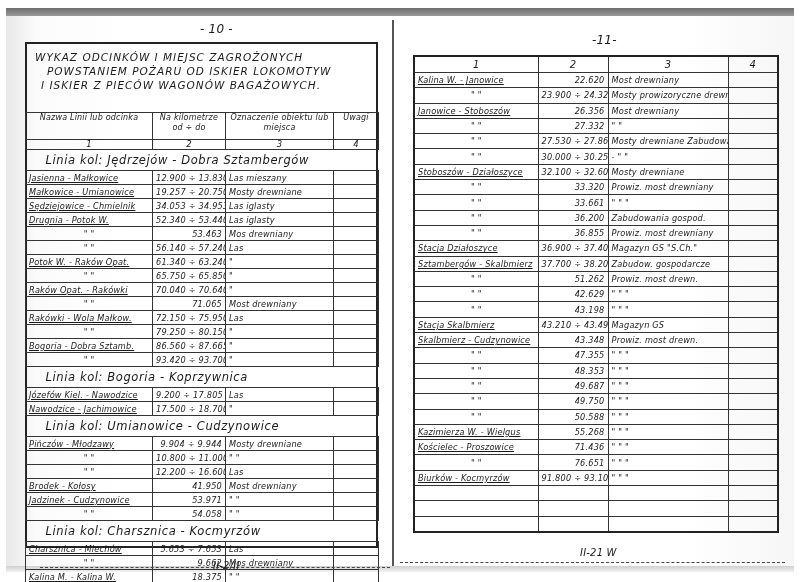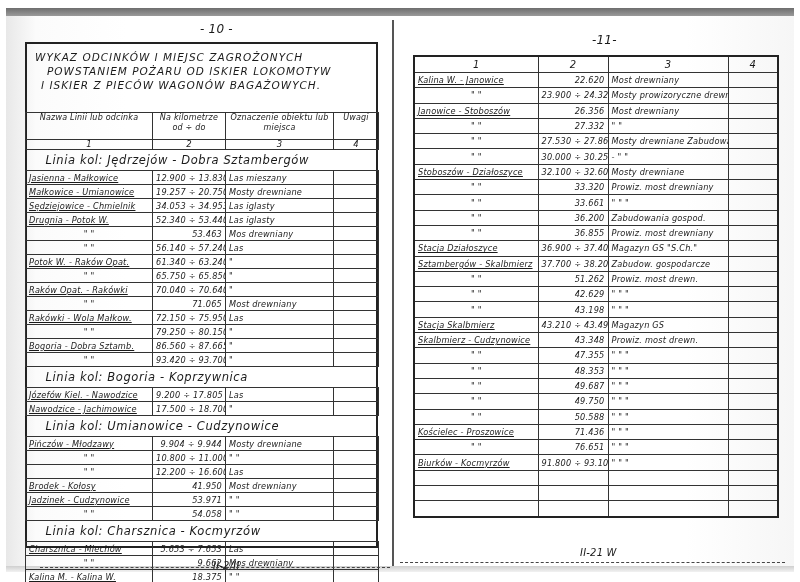--- a/index.html
+++ b/index.html
@@ -395,20 +395,26 @@
         <td style="height: 14.3px;"><span>"    "    "</span></td>
         <td style="height: 14.3px;"><span></span></td>
       </tr>
       <tr>
         <td class="c" style="height: 14.3px;"><span>"        "</span></td>
         <td class="num" style="height: 14.3px;"><span>50.588</span></td>
         <td style="height: 14.3px;"><span>"    "    "</span></td>
         <td style="height: 14.3px;"><span></span></td>
       </tr>
       <tr>
+        <td class="und" style="height: 14.3px;"><span>Kazimierza W. - Wielgus</span></td>
+        <td class="num" style="height: 14.3px;"><span>55.268</span></td>
+        <td style="height: 14.3px;"><span>"    "    "</span></td>
+        <td style="height: 14.3px;"><span></span></td>
+      </tr>
+      <tr>
         <td class="und" style="height: 14.3px;"><span>Kościelec - Proszowice</span></td>
         <td class="num" style="height: 14.3px;"><span>71.436</span></td>
         <td style="height: 14.3px;"><span>"    "    "</span></td>
         <td style="height: 14.3px;"><span></span></td>
       </tr>
       <tr>
         <td class="c" style="height: 14.3px;"><span>"        "</span></td>
         <td class="num" style="height: 14.3px;"><span>76.651</span></td>
         <td style="height: 14.3px;"><span>"    "    "</span></td>
         <td style="height: 14.3px;"><span></span></td>

